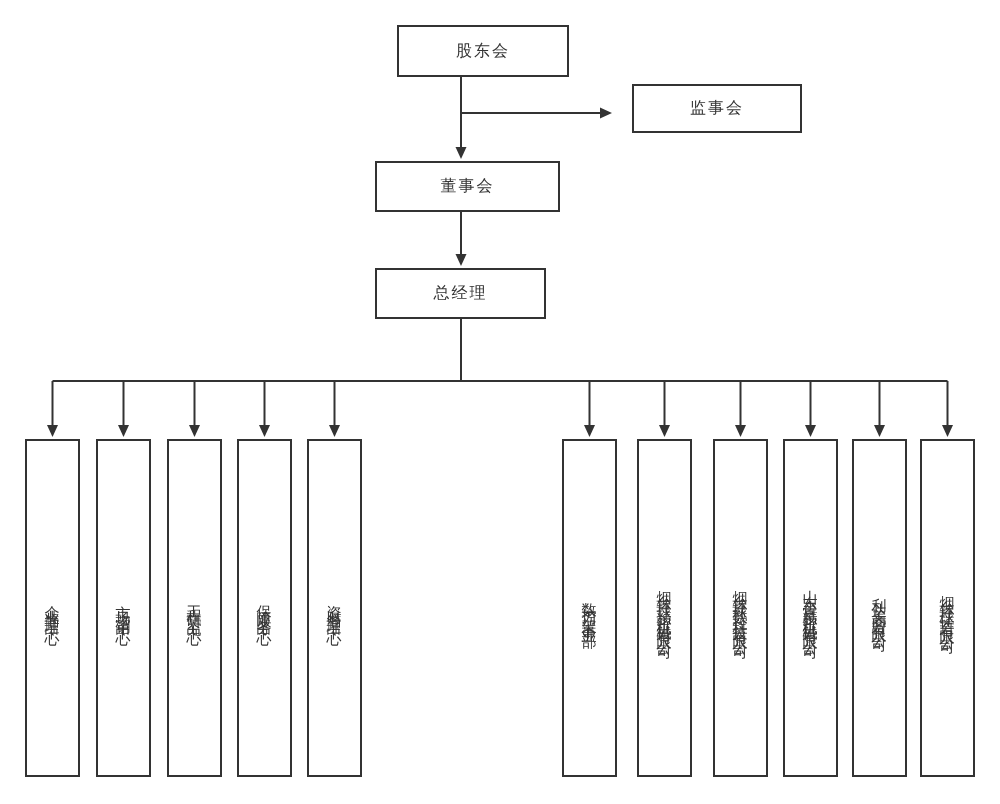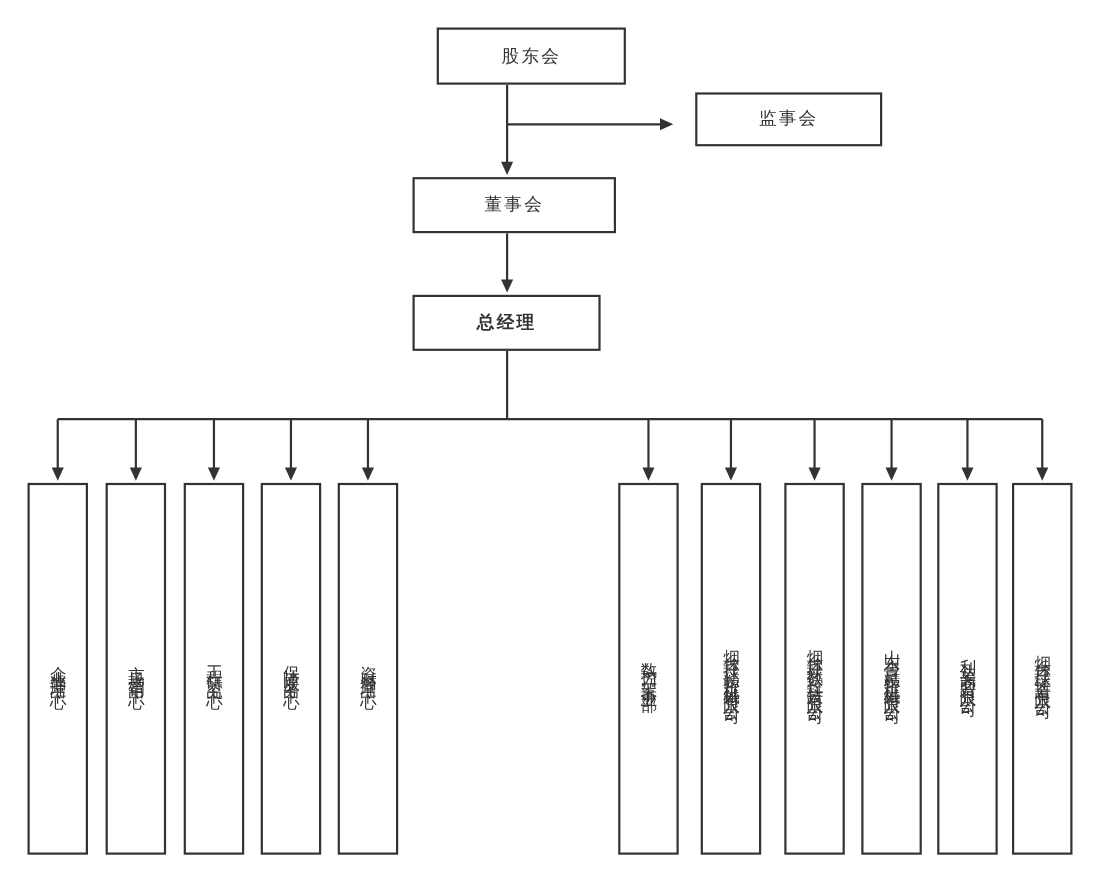--- a/index.html
+++ b/index.html
@@ -97,21 +97,21 @@
   </div>
 
   <div class="hnode" style="left:613px; top:84px; width:170px; height:49px;margin-left:19px;">
     <span>监事会</span>
   </div>
 
   <div class="hnode" style="left:375px; top:161px; width:185px; height:51px;">
     <span>董事会</span>
   </div>
 
-  <div class="hnode" style="left:375px; top:268px; width:171px; height:51px;font-weight:bold;">
+  <div class="hnode" style="left:375px; top:268px; width:171px; height:51px;">
     <span>总经理</span>
   </div>
 
   <div class="vnode" style="left:25px;">
     <span>企业管理中心</span>
   </div>
   <div class="vnode" style="left:96px;">
     <span>市场营销中心</span>
   </div>
   <div class="vnode" style="left:167px;">

